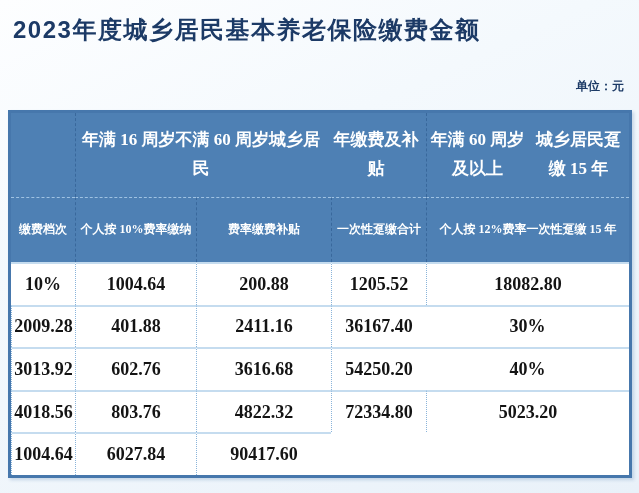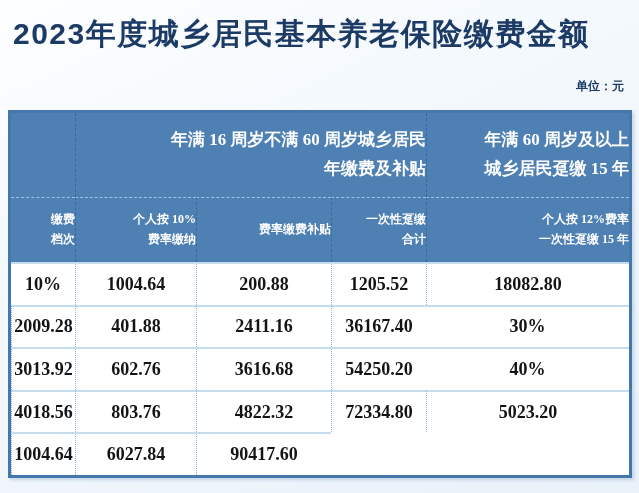--- a/index.html
+++ b/index.html
@@ -13,21 +13,21 @@
     overflow: hidden;
     background: linear-gradient(155deg, #fdfeff 0%, #f4f9fd 35%, #e9f1f9 100%);
     font-family: "Liberation Sans", sans-serif;
   }
 
   .page-title {
     position: absolute;
     left: 13px;
     top: 14px;
     width: 612px;
-    font-size: 30px;
+    font-size: 24px;
     font-weight: bold;
     letter-spacing: 1.5px;
     color: #1c3a66;
     white-space: nowrap;
   }
 
   .unit-note {
     position: absolute;
     top: 78px;
     right: 15px;
@@ -49,22 +49,22 @@
     grid-template-columns: 64px 121px 135px 95px 203px;
     grid-template-rows: 84px 65px 1fr 1fr 1fr 1fr 1fr;
     box-shadow: 2px 2px 3px rgba(70, 119, 172, 0.25);
   }
 
   
   .h {
     background: #4e80b4;
     color: #ffffff;
     display: flex;
-    flex-direction: column;
-    align-items: flex-end;
+    flex-direction: row;
+    align-items: center;
     justify-content: center;
     text-align: center;
     font-family: "Liberation Serif", serif;
     font-weight: bold;
   }
   .h.row1 { font-size: 17px; line-height: 1.7; }
   .h.row2 { font-size: 12px; line-height: 1.65; border-top: 1px dashed #9fc2e2; }
   .h.vdiv { border-left: 1px dashed #39689c; }
   .h.span3 { grid-column: 2 / 5; }
 

